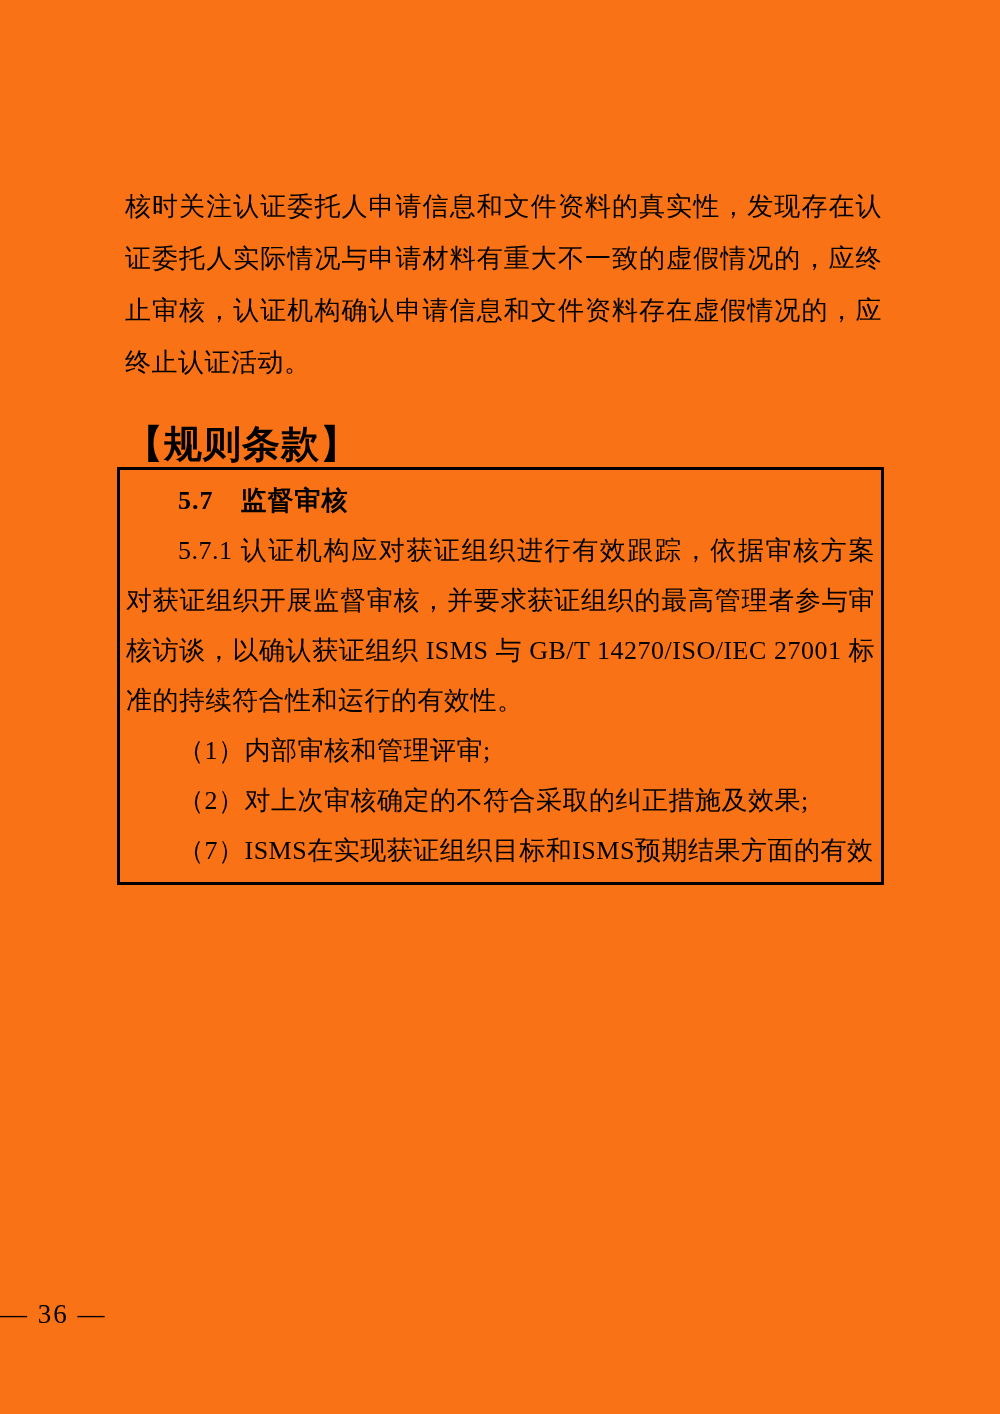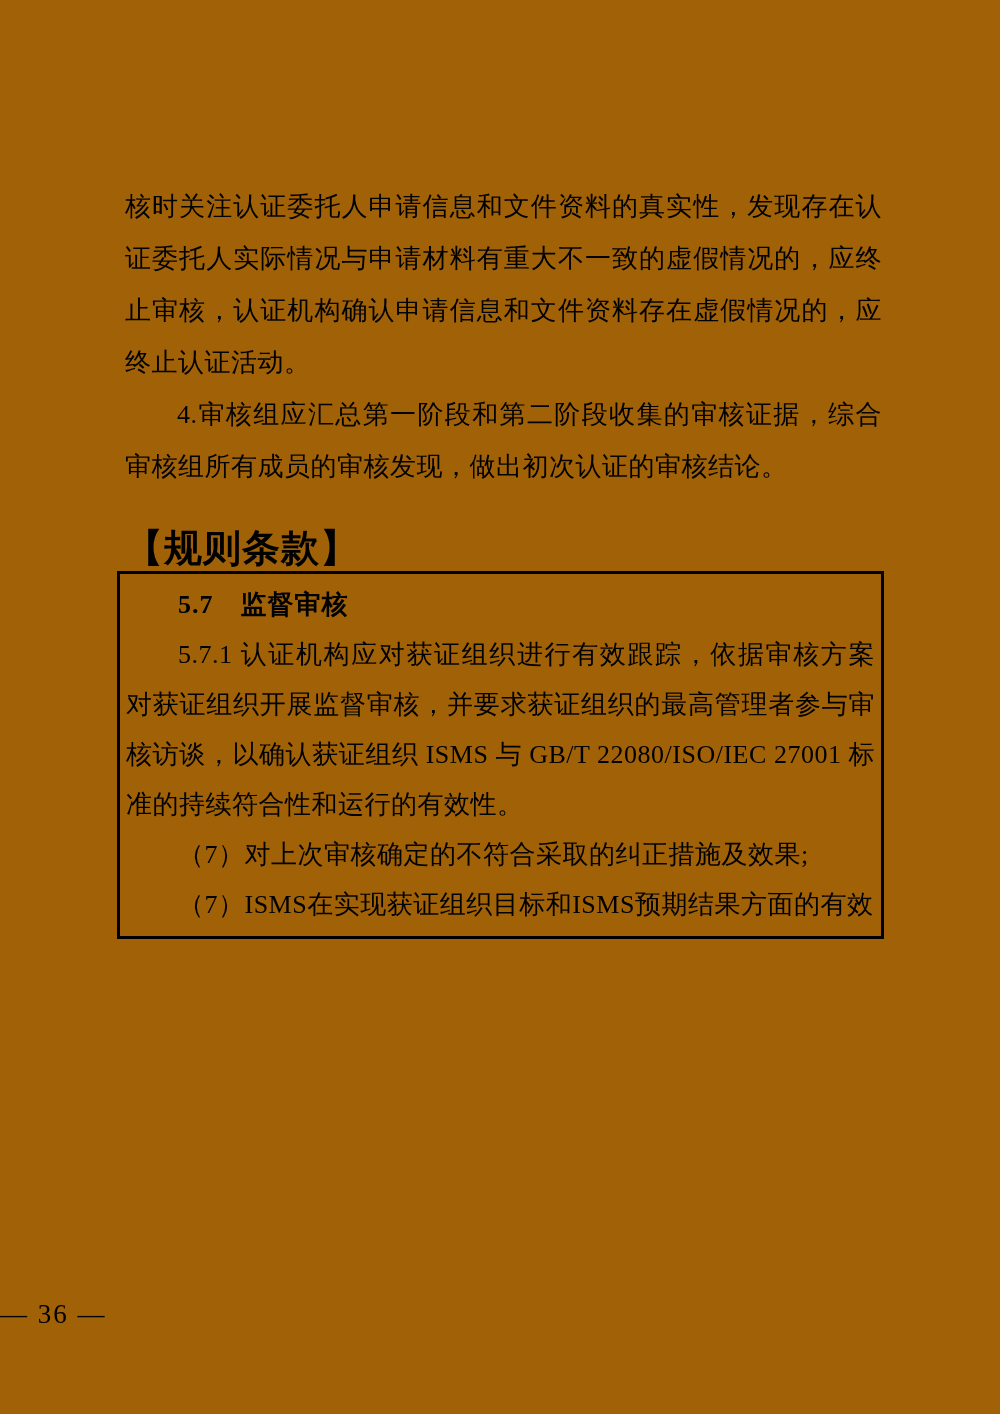--- a/index.html
+++ b/index.html
@@ -5,21 +5,21 @@
   html, body {
     margin: 0;
     padding: 0;
     background: #e8e8e8;
   }
   .page {
     position: relative;
     width: 1000px;
     height: 1414px;
     margin: 0 auto;
-    background: #a16207;
+    background: #f97316;
     color: #000000;
     font-family: "Liberation Serif", "DejaVu Serif", serif;
     overflow: hidden;
   }
   .content {
     position: absolute;
     left: 125px;
     top: 181px;
     width: 757px;
   }
@@ -87,33 +87,33 @@
   }
 </style>
 </head>
 <body>
 
 <div class="page">
   <div class="content">
 
     <p class="body-para">核时关注认证委托人申请信息和文件资料的真实性，发现存在认证委托人实际情况与申请材料有重大不一致的虚假情况的，应终止审核，认证机构确认申请信息和文件资料存在虚假情况的，应终止认证活动。</p>
 
-    <p class="body-para indent-2em">4.审核组应汇总第一阶段和第二阶段收集的审核证据，综合审核组所有成员的审核发现，做出初次认证的审核结论。</p>
 
     <h2 class="rules-heading">【规则条款】</h2>
 
     <div class="rules-box">
       <p class="box-title">5.7　监督审核</p>
 
-      <p class="box-para">5.7.1 认证机构应对获证组织进行有效跟踪，依据审核方案对获证组织开展监督审核，并要求获证组织的最高管理者参与审核访谈，以确认获证组织 ISMS 与 GB/T 22080/ISO/IEC 27001 标准的持续符合性和运行的有效性。</p>
+      <p class="box-para">5.7.1 认证机构应对获证组织进行有效跟踪，依据审核方案对获证组织开展监督审核，并要求获证组织的最高管理者参与审核访谈，以确认获证组织 ISMS 与 GB/T 14270/ISO/IEC 27001 标准的持续符合性和运行的有效性。</p>
 
 
 
+      <p class="box-item">（1）内部审核和管理评审;</p>
 
-      <p class="box-item">（7）对上次审核确定的不符合采取的纠正措施及效果;</p>
+      <p class="box-item">（2）对上次审核确定的不符合采取的纠正措施及效果;</p>
 
       <p class="box-item">（7）ISMS在实现获证组织目标和ISMS预期结果方面的有效</p>
     </div>
 
   </div>
 
   <div class="page-footer">— 36 —</div>
 </div>
 
 </body></html>

